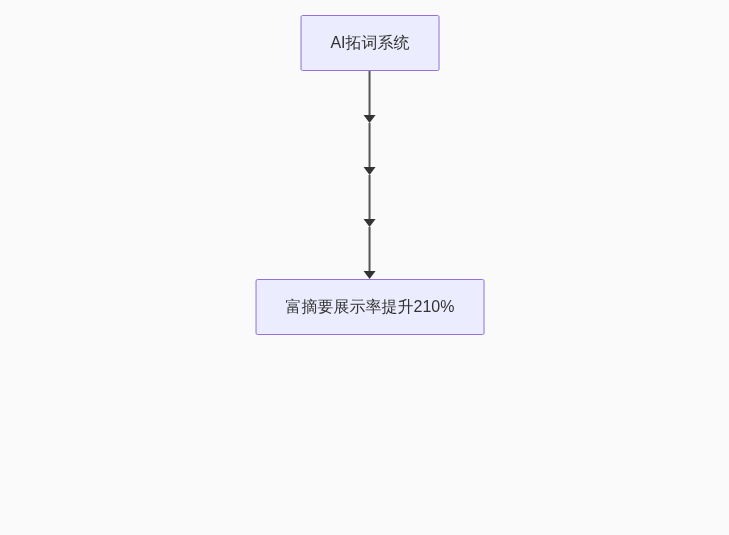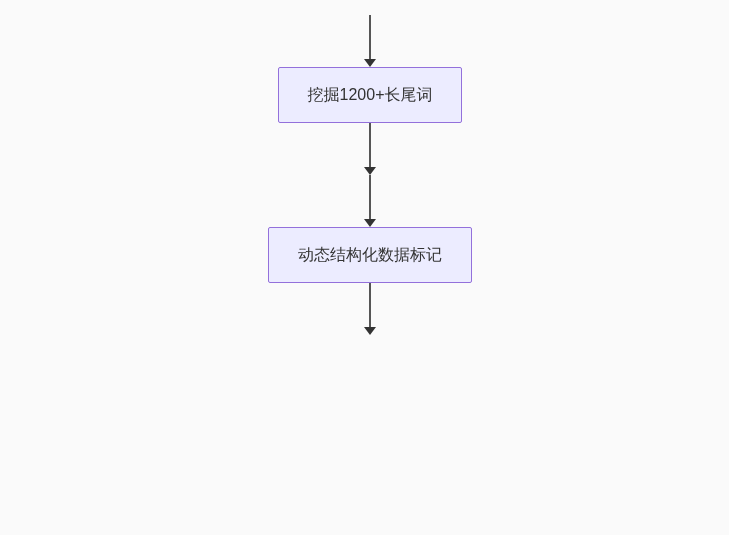--- a/index.html
+++ b/index.html
@@ -55,44 +55,44 @@
     border-right: 6px solid transparent;
     border-top: 8px solid #333333;
     margin-top: 0;
   }
 </style>
 </head>
 <body>
 
 <div class="flow">
 
-
-  <div class="arrow">
-    <div class="arrow-line"></div>
-    <div class="arrow-head"></div>
-  </div>
-
   <div class="node">
-    <span>挖掘1200+长尾词</span>
+    <span>AI拓词系统</span>
   </div>
 
   <div class="arrow">
     <div class="arrow-line"></div>
     <div class="arrow-head"></div>
   </div>
 
 
   <div class="arrow">
     <div class="arrow-line"></div>
     <div class="arrow-head"></div>
   </div>
 
-  <div class="node">
-    <span>动态结构化数据标记</span>
-  </div>
 
   <div class="arrow">
     <div class="arrow-line"></div>
     <div class="arrow-head"></div>
   </div>
 
 
+  <div class="arrow">
+    <div class="arrow-line"></div>
+    <div class="arrow-head"></div>
+  </div>
+
+  <div class="node">
+    <span>富摘要展示率提升210%</span>
+  </div>
+
 </div>
 
 </body></html>

